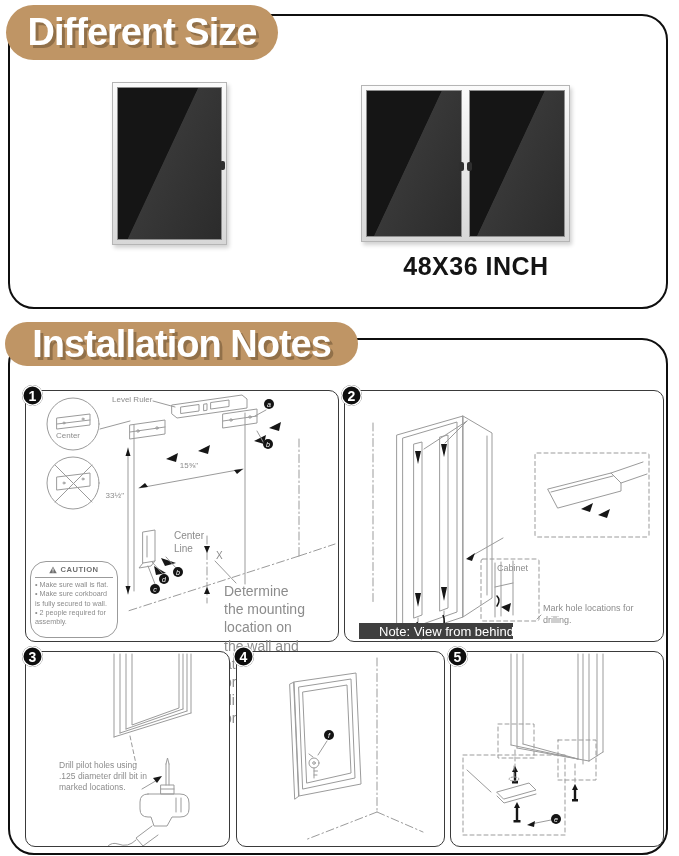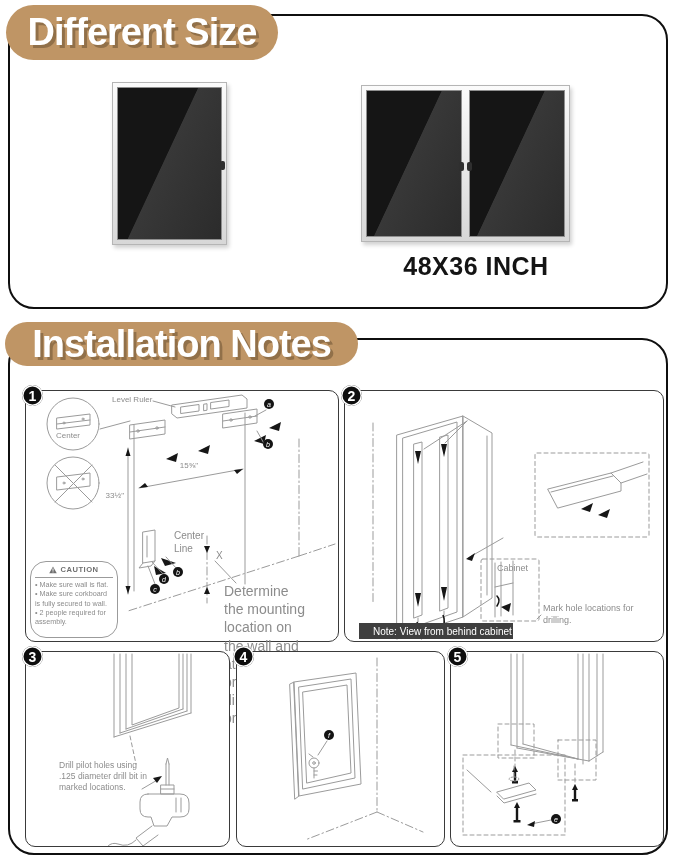--- a/index.html
+++ b/index.html
@@ -24,21 +24,21 @@
   .dg{position:absolute;color:#8c8c8c;font-size:8.5px;line-height:1.3;}
   .mk{position:absolute;width:10px;height:10px;border-radius:50%;background:#141414;color:#fff;
     font-size:7px;font-style:italic;display:flex;align-items:center;justify-content:center;z-index:3;}
   .caution{position:absolute;left:4px;top:170px;width:88px;height:77px;border:1px solid #9b9b9b;
     border-radius:16px;padding:3px 4px;box-sizing:border-box;color:#8c8c8c;font-size:7.2px;line-height:1.3;background:#fff;}
   .caution-title{display:flex;align-items:center;justify-content:center;gap:3px;font-weight:700;
     font-size:7.6px;color:#6f6f6f;letter-spacing:0.5px;border-bottom:1px solid #9b9b9b;
     padding-bottom:2px;margin-bottom:2px;}
   .citem::before{content:"• ";}
   .notebadge{position:absolute;left:14px;top:232px;width:154px;height:16px;background:#3f3f3f;
-    color:#fff;font-size:10px;display:flex;align-items:center;gap:4px;padding:0 10px;box-sizing:border-box;white-space:nowrap;}
+    color:#fff;font-size:13px;display:flex;align-items:center;gap:4px;padding:0 16px;box-sizing:border-box;white-space:nowrap;}
   svg.diag{position:absolute;left:0;top:0;}
   .ln{stroke:#9b9b9b;fill:none;stroke-width:1;stroke-linecap:round;stroke-linejoin:round;}
   .blk{fill:#161616;stroke:none;}
   .dsh{stroke-dasharray:4,3;}
   .cdl{stroke-dasharray:8,3,1.5,3;}
 </style>
 </head>
 <body>
 
 <div class="stage">

